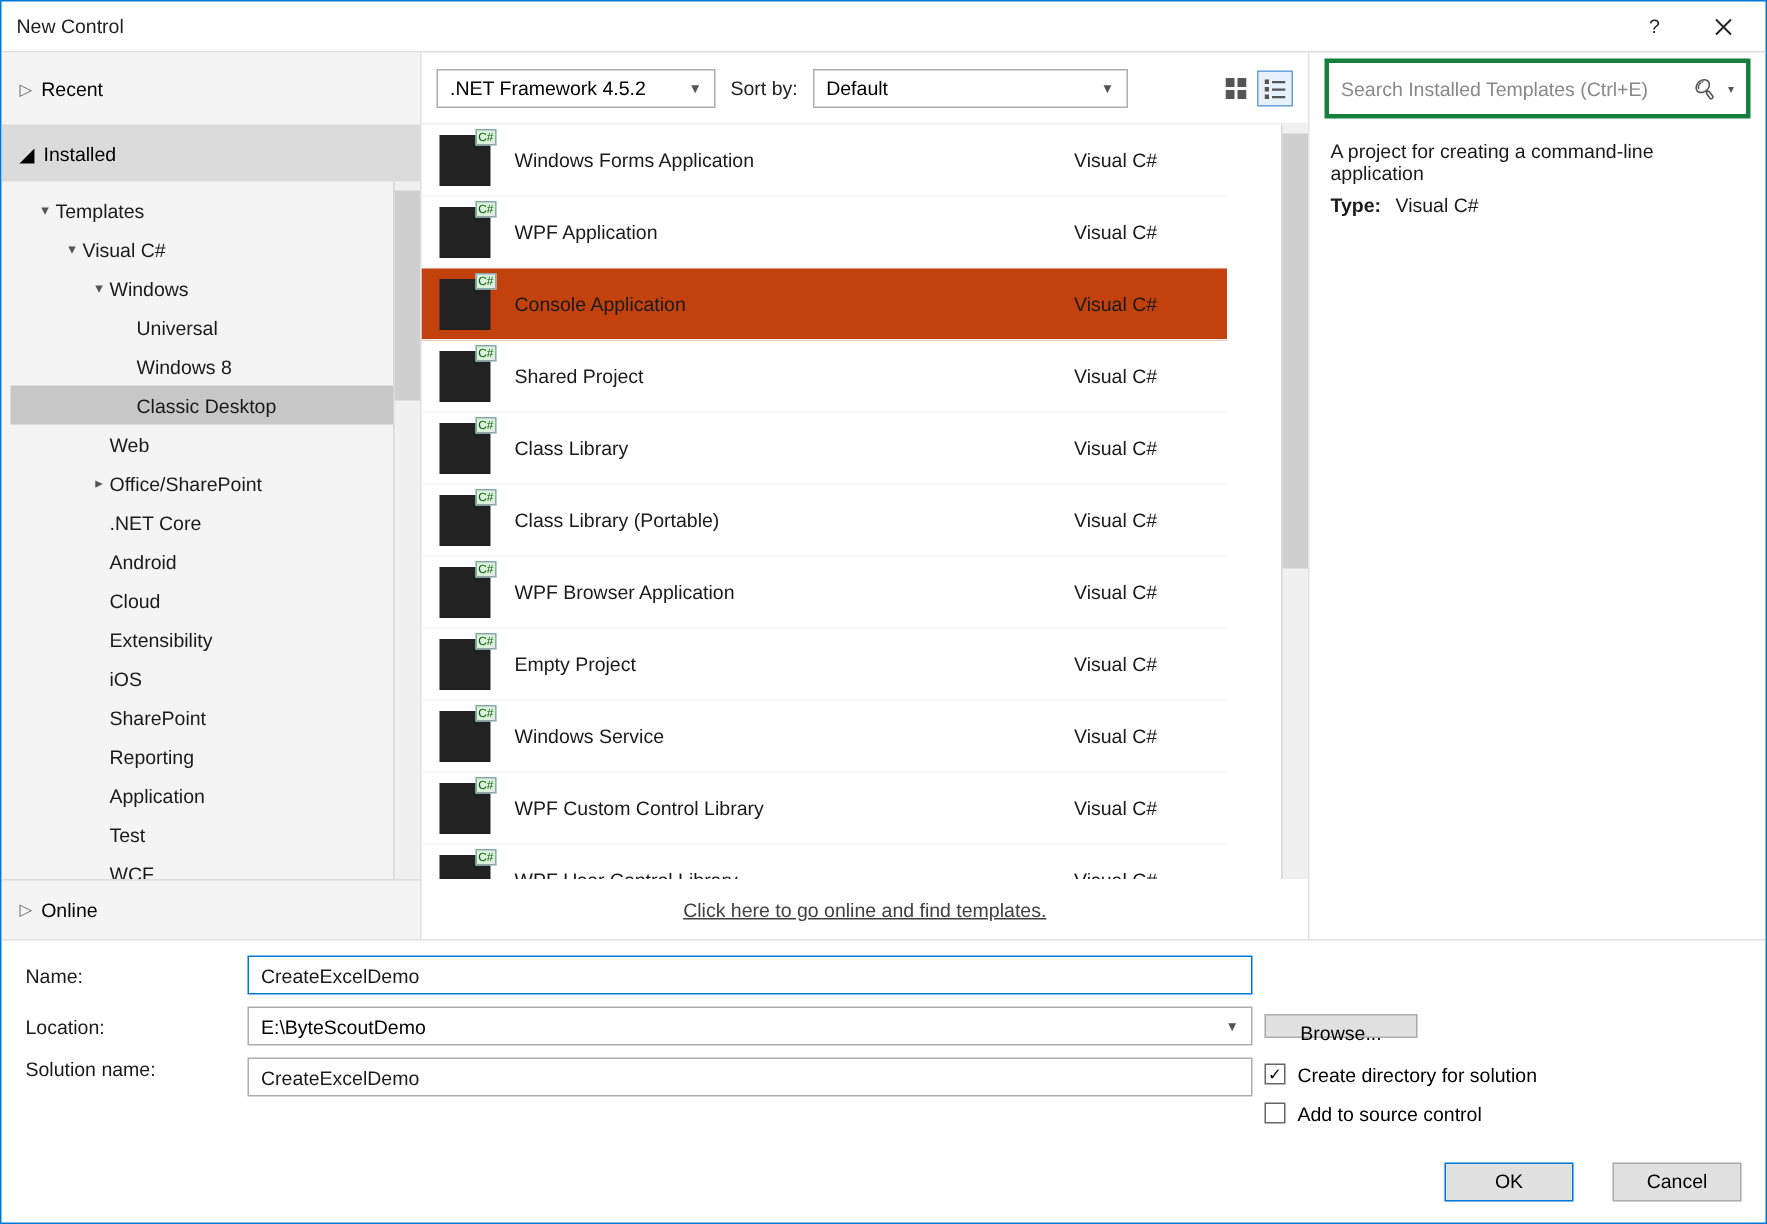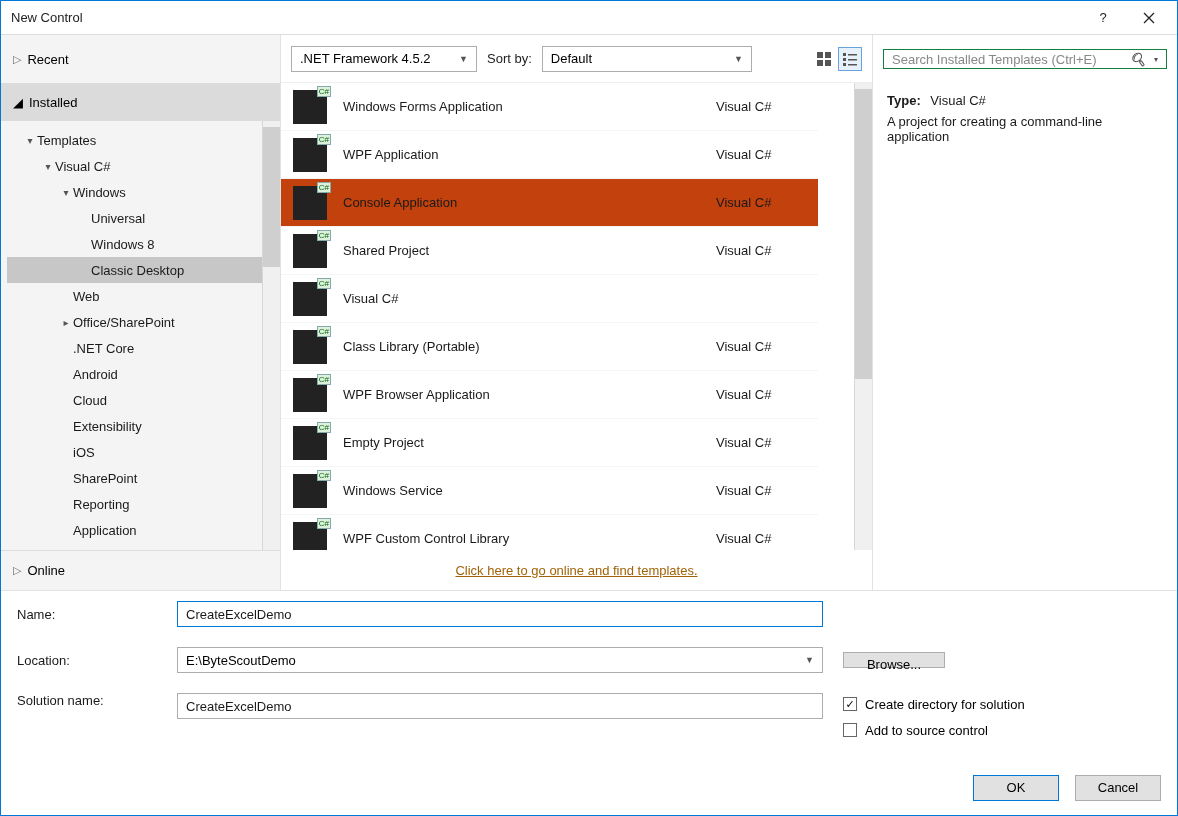--- a/index.html
+++ b/index.html
@@ -42,45 +42,45 @@
   .template-list { flex:1; overflow:hidden; }
   .tpl-row { height:48px; display:flex; align-items:center; padding:0 12px; gap:16px; border-bottom:1px solid #f5f5f5;}
   .tpl-row.selected { background:#c2410c; }
   .tpl-icon { width:34px; height:34px; background:#222; position:relative; flex-shrink:0; }
   .tpl-icon::after { content:"C#"; position:absolute; top:-4px; right:-4px; font-size:8px; color:#060; background:#ddf0dd; border:1px solid #8aa; padding:0 1px; }
   .tpl-name { flex:1; color:#1a1a1a; }
   .tpl-lang { width:90px; text-align:left; color:#1a1a1a; }
   .tpl-scroll { width:18px; background:#f0f0f0; border-left:1px solid #d7d7d7; display:flex; flex-direction:column; }
   .tpl-thumb { background:#cfcfcf; width:100%; height:290px; margin-top:6px; }
   .online-link-bar { height:40px; display:flex; align-items:center; justify-content:center; }
-  .online-link { color:#a16207; text-decoration:underline;text-align:center; }
+  .online-link { color:#404040; text-decoration:underline;text-align:center; }
 
   .rightpanel { width:304px; display:flex; flex-direction:column; }
   .searchbar { height:48px; display:flex; align-items:center; padding:0 10px;}
-  .searchbox { flex:1; height:20px; border:1px solid #15803d; display:flex; align-items:center; padding:0 8px; gap:8px; color:#888; }
+  .searchbox { flex:1; height:40px; border:3px solid #15803d; display:flex; align-items:center; padding:0 8px; gap:8px; color:#888; }
   .searchbox .placeholder { flex:1; color:#888; }
   .searchbox .mag { color:#555; font-style:italic; font-weight:bold; }
   .rightbody { flex:1; padding: 10px 14px; }
   .rightbody .line { margin-bottom:6px; color:#1a1a1a; }
   .rightbody .label { font-weight:700; margin-right:6px; }
 
   
   .bottom-form { padding:10px 16px 0 16px; border-top:1px solid #e2e2e2; }
-  .form-row { display:flex; align-items:center; margin-bottom:20px; gap:20px; }
+  .form-row { display:flex; align-items:center; margin-bottom:8px; gap:8px; }
   .form-row .flabel { width:140px; color:#1a1a1a; }
   .textfield { height:26px; border:1px solid #adadad; padding:0 8px; background:#fff; color:#1a1a1a; }
   .textfield.focused { border:1px solid #0078d7; }
   .combo.location { flex:1; width:auto; }
   .gap-tail { width:318px; }
   .form-right-col { width:318px; display:flex; flex-direction:column; gap:4px; }
   .browse-btn { width:102px; height:16px; background:#e1e1e1; border:1px solid #adadad; text-align:center; line-height:24px; }
   .checkbox-row { display:flex; align-items:center; gap:8px; height:22px; }
   .checkbox { width:14px; height:14px; border:1px solid #666; display:flex; align-items:center; justify-content:center; font-size:11px; }
 
-  .action-row { display:flex; justify-content:flex-end; gap:16px; padding:14px 16px; }
+  .action-row { display:flex; justify-content:flex-end; gap:26px; padding:14px 16px; }
   .action-btn { width:86px; height:26px; border:1px solid #adadad; background:#e1e1e1; text-align:center; line-height:24px; }
   .action-btn.primary { border:1px solid #0078d7; }
   svg{display:block}
 </style>
 </head>
 <body>
 
 <div class="titlebar">
   <div class="title">New Control</div>
   <div class="title-btns">
@@ -239,20 +239,21 @@
               <div class="tpl-name">Console Application</div>
               <div class="tpl-lang">Visual C#</div>
             </div>
             <div class="tpl-row">
               <div class="tpl-icon"></div>
               <div class="tpl-name">Shared Project</div>
               <div class="tpl-lang">Visual C#</div>
             </div>
             <div class="tpl-row">
               <div class="tpl-icon"></div>
+              <div class="tpl-name">Class Library</div>
               <div class="tpl-lang">Visual C#</div>
             </div>
             <div class="tpl-row">
               <div class="tpl-icon"></div>
               <div class="tpl-name">Class Library (Portable)</div>
               <div class="tpl-lang">Visual C#</div>
             </div>
             <div class="tpl-row">
               <div class="tpl-icon"></div>
               <div class="tpl-name">WPF Browser Application</div>
@@ -290,25 +291,25 @@
 
   <div class="rightpanel">
     <div class="searchbar">
       <div class="searchbox">
         <span class="placeholder">Search Installed Templates (Ctrl+E)</span>
         <span class="mag">🔍︎</span>
         <span style="font-size:8px;color:#555">▾</span>
       </div>
     </div>
     <div class="rightbody">
+      <div class="line">A project for creating a command-line application</div>
       <div class="line">
         <span class="label">Type:</span>
         <span>Visual C#</span>
       </div>
-      <div class="line">A project for creating a command-line application</div>
     </div>
   </div>
 
 </div>
 
 <div class="bottom-form">
   <div class="form-row">
     <div class="flabel">Name:</div>
     <input class="textfield focused" style="flex: 1 1 0%;" value="CreateExcelDemo">
     <div class="gap-tail"></div>

